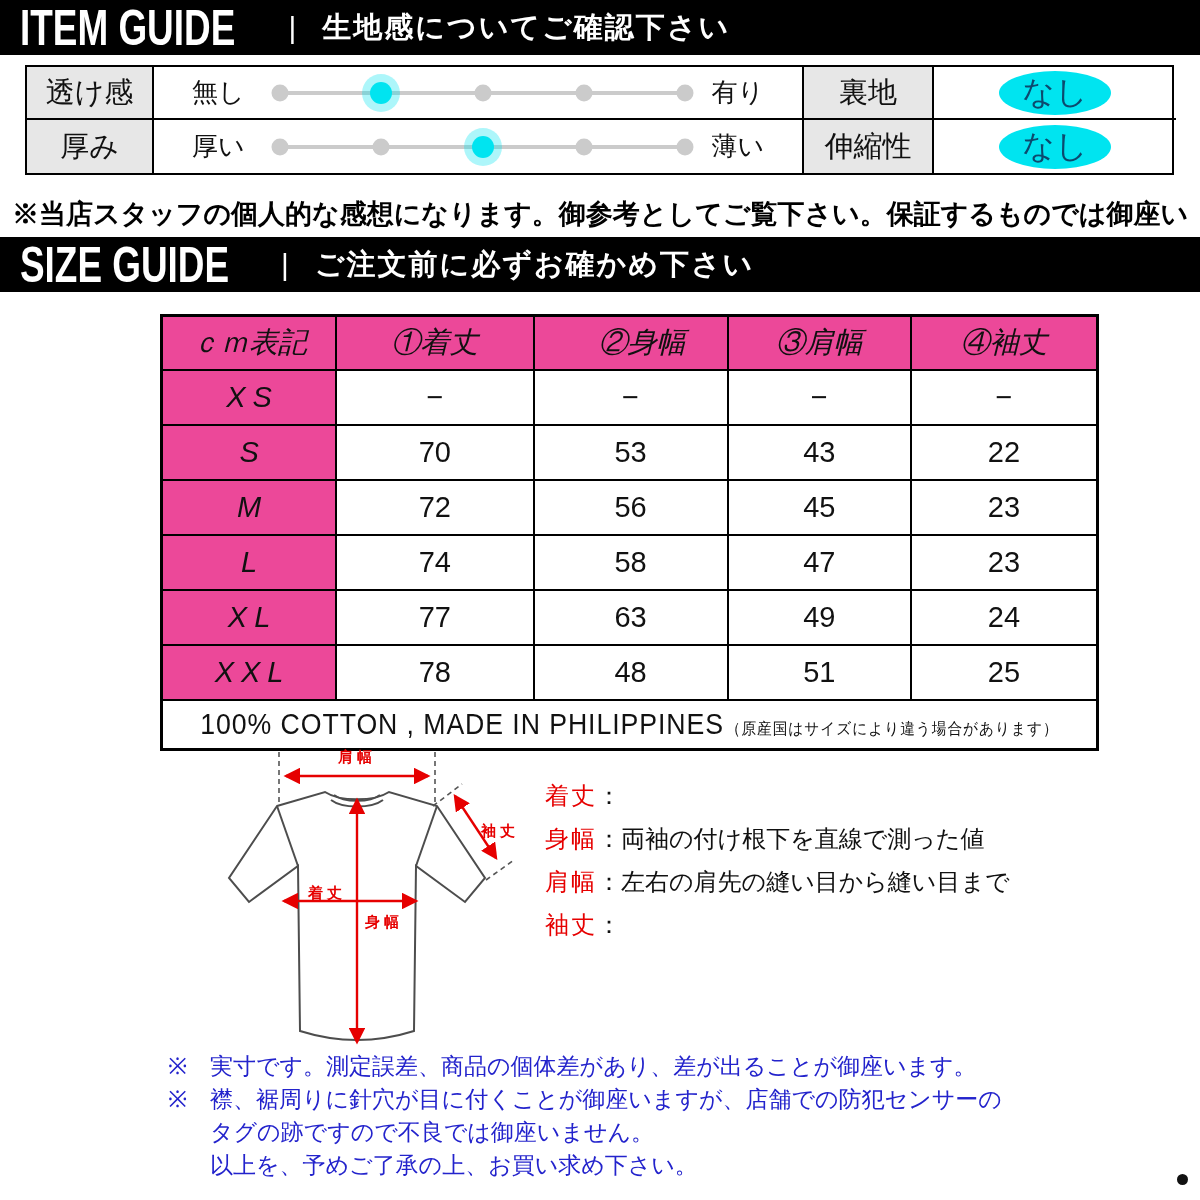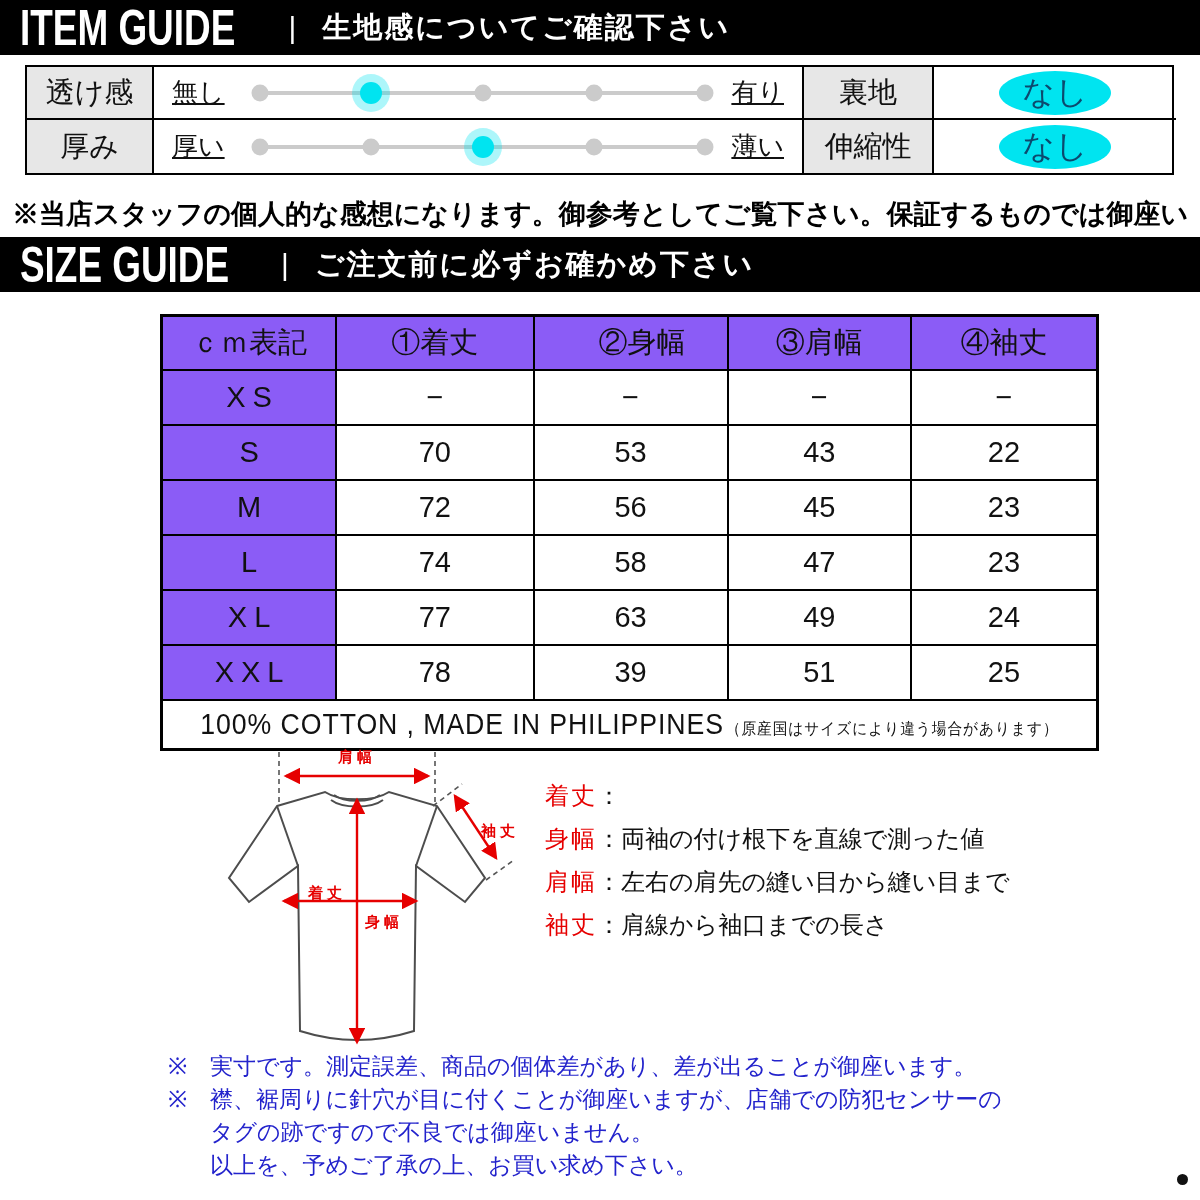--- a/index.html
+++ b/index.html
@@ -16,21 +16,21 @@
 
   
   .fabric { position:absolute; left:25px; top:65px; width:1149px; height:110px;
             display:grid; grid-template-columns:127px 650px 130px 242px;
             grid-template-rows:1fr 1fr; border:2px solid #000; background:#fff; }
   .fcell { border-right:2px solid #000; border-bottom:2px solid #000;
            display:flex; align-items:center; justify-content:center; font-size:29px; color:#111; }
   .fcell.last-col { border-right:none; }
   .fcell.last-row { border-bottom:none; }
   .fcell.gray { background:#e7e7e7; }
-  .slider-cell { justify-content:flex-start; padding:0 18px; font-size:26px;text-decoration:underline; }
+  .slider-cell { justify-content:flex-start; padding:0 38px; font-size:26px; }
   .slider-min { width:62px; }
   .slider-max { margin-left:auto; }
   .slider { position:relative; flex:1; height:100%; margin:0 10px; }
   .track { position:absolute; left:16px; right:16px; top:50%; height:4px; margin-top:-2px; background:#cbcbcb; }
   .dots { position:absolute; left:16px; right:16px; top:0; bottom:0; }
   .dot { position:absolute; top:50%; width:17px; height:17px; border-radius:50%;
          background:#cbcbcb; transform:translate(-50%,-50%); }
   .dot.sel { width:22px; height:22px; background:#00e4f0; box-shadow:0 0 0 8px rgba(0,228,240,0.32); }
   .badge { width:112px; height:44px; border-radius:50%; background:#00e4f0;
            display:flex; align-items:center; justify-content:center; font-size:32px; color:#0c4a6e; }
@@ -40,21 +40,21 @@
 
   
   table.size { position:absolute; left:160px; top:314px; border-collapse:collapse;
                border:3px solid #000; table-layout:fixed; }
   table.size td, table.size th { border:2px solid #000; text-align:center; vertical-align:middle;
                font-size:29px; font-weight:normal; color:#111; }
   table.size .c0 { width:162px; } .c1 { width:183px; } .c2 { width:180px;padding-left:23px; } .c3 { width:170px; } .c4 { width:173px; }
   table.size tr { height:55px; }
   table.size tr.hdr { height:54px; }
   table.size tr.ftr { height:50px; }
-  table.size .gray { background:#8b5cf6; }
+  table.size .gray { background:#ec4899;font-style:italic; }
   .size-name { letter-spacing:7px; text-indent:7px; }
   .cotton { font-size:29px; letter-spacing:1px; display:inline-block; transform:scaleX(0.92); transform-origin:center; white-space:nowrap; }
   .cotton-note { font-size:16px; margin-left:2px; }
 
   
   .tee-svg { position:absolute; left:222px; top:746px; }
   .legend { position:absolute; left:545px; top:774px; }
   .legend-row { display:flex; align-items:center; height:43px; font-size:24px; color:#111; }
   .legend-term { color:#e60000; letter-spacing:2px; }
   .notes { position:absolute; left:168px; top:1050px; width:852px; color:#2323cc;
@@ -167,21 +167,21 @@
     <tr>
       <td class="gray size-name">XL</td>
       <td>77</td>
       <td>63</td>
       <td>49</td>
       <td>24</td>
     </tr>
     <tr>
       <td class="gray size-name">XXL</td>
       <td>78</td>
-      <td>39</td>
+      <td>48</td>
       <td>51</td>
       <td>25</td>
     </tr>
     <tr class="ftr">
       <td colspan="5">
         <span class="cotton"><span>100% COTTON ,  MADE IN PHILIPPINES</span><span class="cotton-note">（原産国はサイズにより違う場合があります）</span></span>
       </td>
     </tr>
   </tbody>
     </table>
@@ -233,21 +233,20 @@
         <span>両袖の付け根下を直線で測った値</span>
     </div>
     <div class="legend-row">
       <span class="legend-term">肩幅</span>
         <span>：</span>
         <span>左右の肩先の縫い目から縫い目まで</span>
     </div>
     <div class="legend-row">
       <span class="legend-term">袖丈</span>
         <span>：</span>
-        <span>肩線から袖口までの長さ</span>
     </div>
   </div>
 
   <div class="notes">
     <div class="note-row">
       <span class="note-marker">※</span>
       <span class="note-text">実寸です。測定誤差、商品の個体差があり、差が出ることが御座います。</span>
     </div>
     <div class="note-row">
       <span class="note-marker">※</span>

